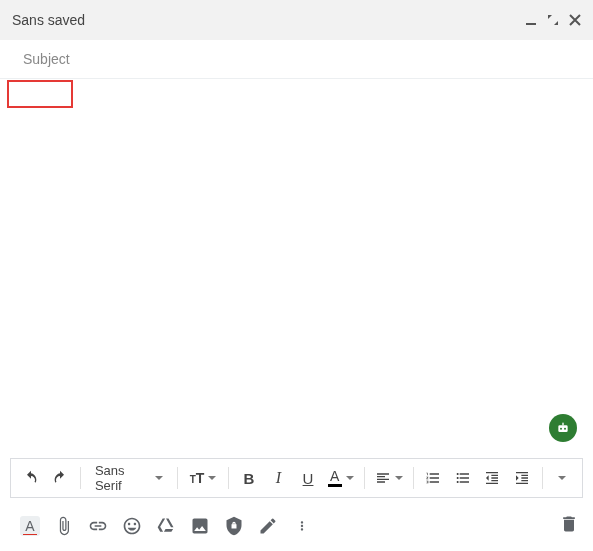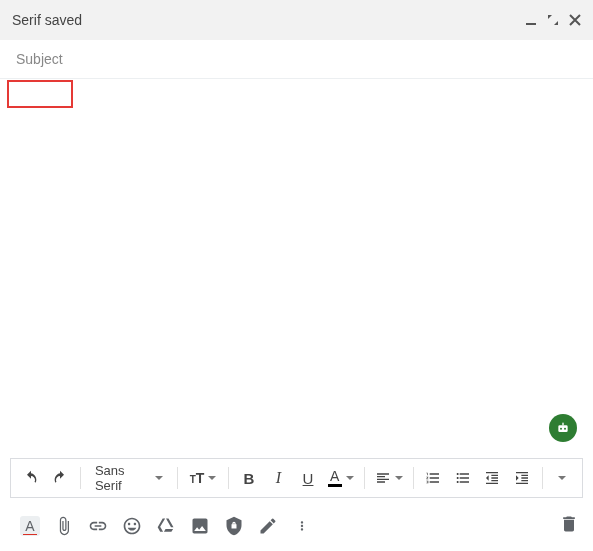--- a/index.html
+++ b/index.html
@@ -34,20 +34,21 @@
     font-size: 14px;
     color: #333;
   }
   .subject-input {
     border: none;
     outline: none;
     font-size: 14px;
     width: 100%;
     background: transparent;
     color: #333;
+    margin-left: 7px;
   }
   .subject-input::placeholder { color: #888; }
 
   .subject-highlight {
     position: absolute;
     border: 2px solid #e53935;
     pointer-events: none;
   }
 
   .body-area {
@@ -177,21 +178,21 @@
   .trash-ic { color: #5f6368; cursor: pointer; }
 
   svg { fill: currentColor; }
 </style>
 </head>
 <body>
 
 <div class="main-stack">
 
   <div class="header">
-    <div class="header-title">Serif saved</div>
+    <div class="header-title">Sans saved</div>
     <div class="header-controls">
       <span>
         <svg width="12" height="12" viewBox="0 0 12 12">
             <rect x="1" y="9" width="10" height="2"></rect>
           </svg>
       </span>
       <span>
         <svg width="12" height="12" viewBox="0 0 12 12">
             <path d="M1 5V1h4L1 5zm10 2v4H7l4-4z"></path>
           </svg>

